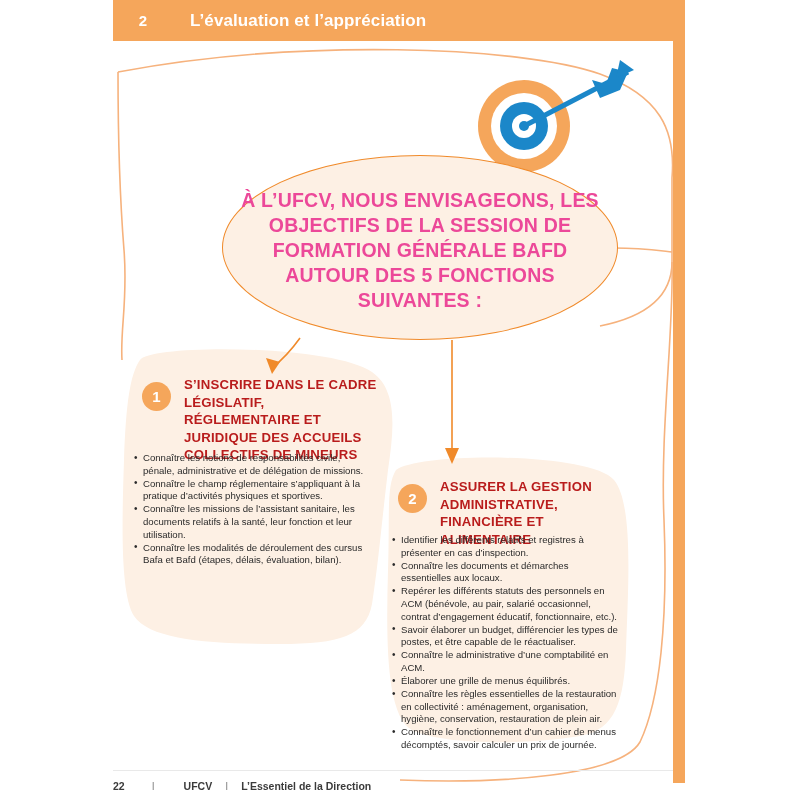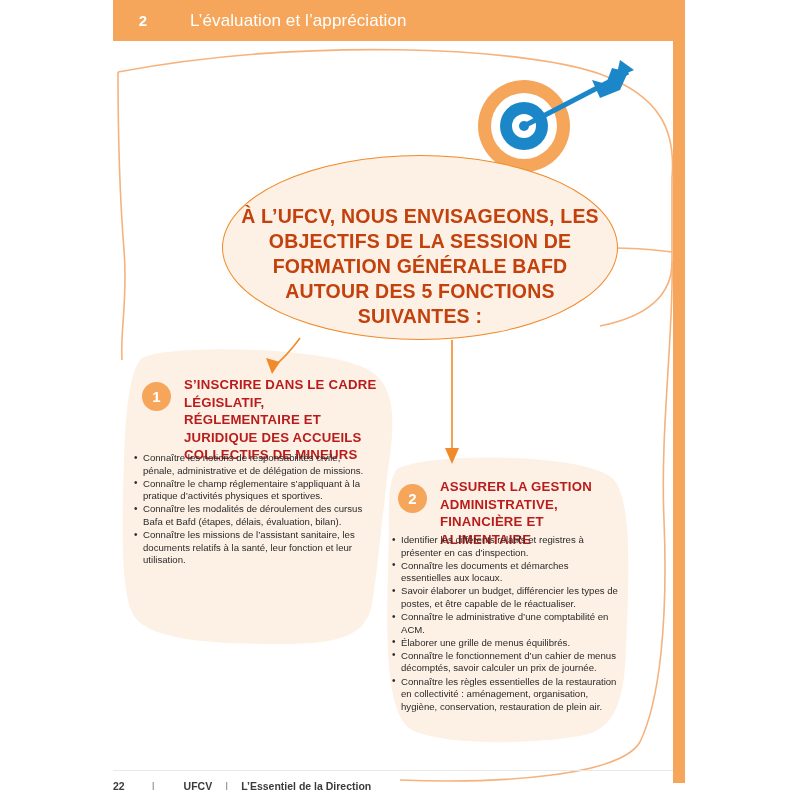--- a/index.html
+++ b/index.html
@@ -43,21 +43,21 @@
   }
   .header-title {
     position: absolute;
     left: 190px;
     top: 0;
     height: 41px;
     display: flex;
     align-items: center;
     font-size: 17px;
     color: #ffffff;
-    font-weight: normal;
+    font-weight: bold;
     letter-spacing: 0.1px;
   }
 
   
   .right-strip {
     position: absolute;
     left: 673px;
     top: 41px;
     width: 12px;
     height: 742px;
@@ -92,27 +92,26 @@
     border-radius: 50% / 50%;
     background: #fdf0e4;
     box-sizing: border-box;
   }
   .main-oval-text {
     position: absolute;
     left: 238px;
     top: 188px;
     width: 364px;
     text-align: center;
-    color: #c2410c;
+    color: #ec4899;
     font-size: 19.5px;
     line-height: 25px;
     font-weight: bold;
     letter-spacing: 0.2px;
     text-transform: uppercase;
-    margin-top: 16px;
   }
 
   
   .block {
     position: absolute;
   }
   .block-badge {
     position: absolute;
     width: 29px;
     height: 29px;
@@ -244,38 +243,39 @@
   <div class="main-oval"></div>
   <div class="main-oval-text">À l’UFCV, nous envisageons, les objectifs de la session de formation générale BAFD autour des 5 fonctions suivantes :</div>
 
   <div class="block">
     <div class="block-badge" style="left:142px; top:382px;">1</div>
     <div class="block-title" style="left:184px; top:376px; width:196px;">S’inscrire dans le cadre législatif, réglementaire et juridique des accueils collectifs de mineurs</div>
     <div class="bullets" style="left:134px; top:452px; width:232px;">
       <ul>
         <li>Connaître les notions de responsabilités civile, pénale, administrative et de délégation de missions.</li>
         <li>Connaître le champ réglementaire s’appliquant à la pratique d’activités physiques et sportives.</li>
+        <li>Connaître les missions de l’assistant sanitaire, les documents relatifs à la santé, leur fonction et leur utilisation.</li>
         <li>Connaître les modalités de déroulement des cursus Bafa et Bafd (étapes, délais, évaluation, bilan).</li>
-        <li>Connaître les missions de l’assistant sanitaire, les documents relatifs à la santé, leur fonction et leur utilisation.</li>
       </ul>
     </div>
   </div>
 
   <div class="block">
     <div class="block-badge" style="left:398px; top:484px;">2</div>
     <div class="block-title" style="left:440px; top:478px; width:184px;">Assurer la gestion administrative, financière et alimentaire</div>
     <div class="bullets" style="left:392px; top:534px; width:228px;">
       <ul>
         <li>Identifier les différents relatifs et registres à présenter en cas d’inspection.</li>
         <li>Connaître les documents et démarches essentielles aux locaux.</li>
+        <li>Repérer les différents statuts des personnels en ACM (bénévole, au pair, salarié occasionnel, contrat d’engagement éducatif, fonctionnaire, etc.).</li>
         <li>Savoir élaborer un budget, différencier les types de postes, et être capable de le réactualiser.</li>
         <li>Connaître le administrative d’une comptabilité en ACM.</li>
         <li>Élaborer une grille de menus équilibrés.</li>
+        <li>Connaître les règles essentielles de la restauration en collectivité : aménagement, organisation, hygiène, conservation, restauration de plein air.</li>
         <li>Connaître le fonctionnement d’un cahier de menus décomptés, savoir calculer un prix de journée.</li>
-        <li>Connaître les règles essentielles de la restauration en collectivité : aménagement, organisation, hygiène, conservation, restauration de plein air.</li>
       </ul>
     </div>
   </div>
 
   <div class="footer-rule"></div>
   <div class="footer">
     <span class="fnum">22</span>
     <span class="fsep">I</span>
     <span class="forg">UFCV</span>
     <span class="fsep">I</span>

